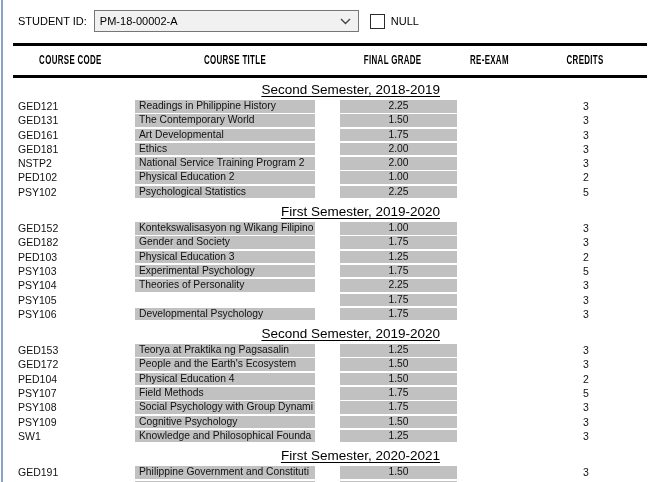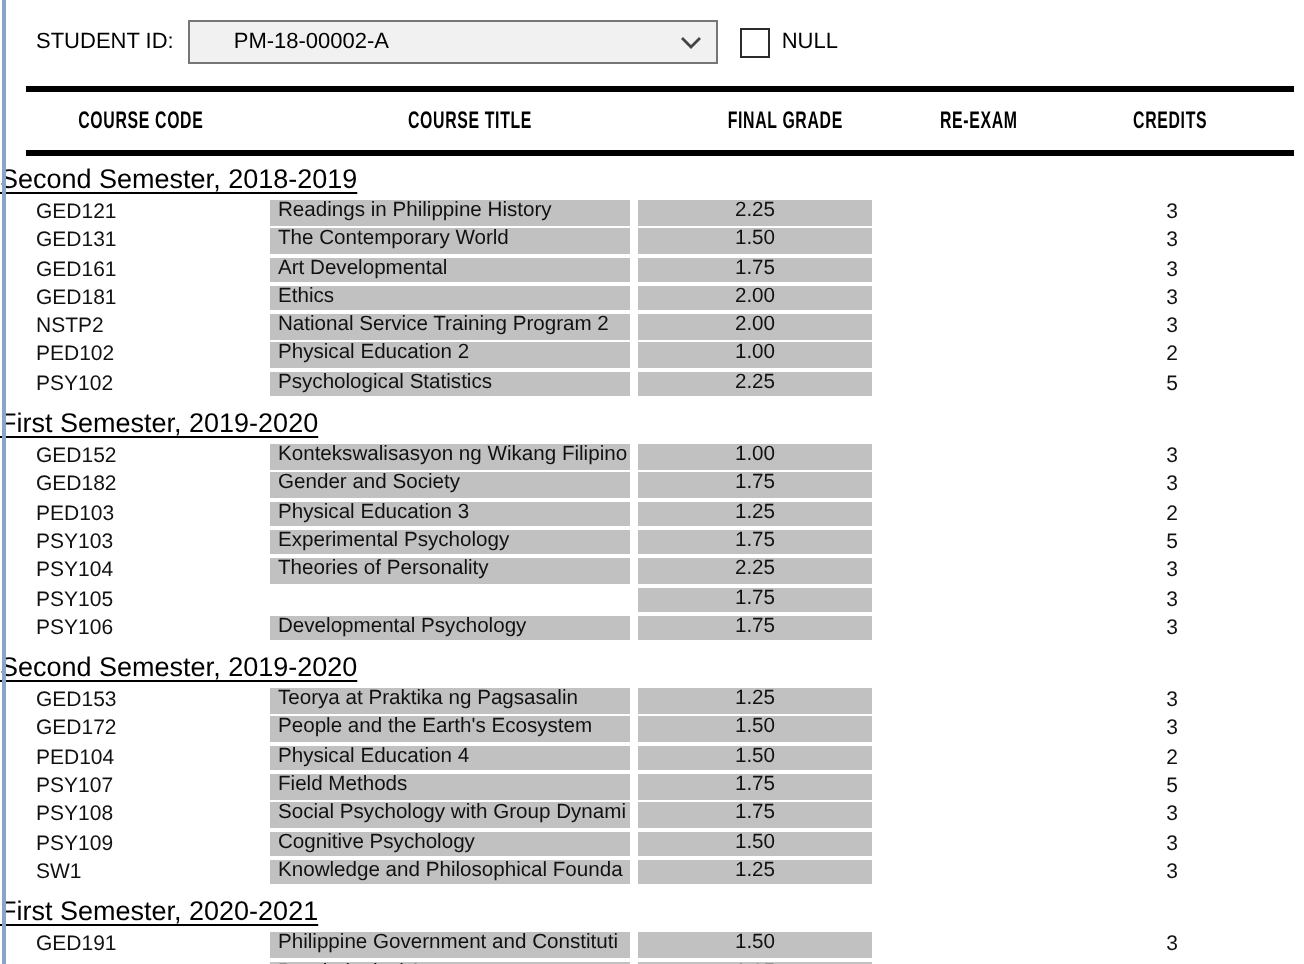--- a/index.html
+++ b/index.html
@@ -6,45 +6,45 @@
   .window{
     position:relative;width:652px;height:482px;overflow:hidden;background:#fff;
     font-family:"Liberation Sans",sans-serif;color:#000;
   }
   .edge{position:absolute;left:1px;top:0;width:2px;height:482px;background:var(--edge,#8aa3c6);}
   
   .topbar{display:flex;align-items:center;padding:9px 0 0 18px;height:24px;}
   .lbl{font-size:11px;white-space:nowrap;}
   .combo{width:265px;height:22px;background:#f1f1f1;border:1px solid #767676;
          display:flex;align-items:center;margin-left:7px;box-sizing:border-box;}
-  .combo-val{flex:1;padding-left:22px;font-size:11px;overflow:hidden;white-space:nowrap;}
+  .combo-val{flex:1;padding-left:5px;font-size:11px;overflow:hidden;white-space:nowrap;}
   .combo-btn{width:24px;display:flex;justify-content:center;align-items:center;}
   .chk{width:13px;height:13px;border:1px solid #2b2b2b;background:#fff;margin-left:11px;margin-right:6px;flex:0 0 auto;}
   
   .rule{margin-left:13px;width:634px;height:3px;background:var(--rule,#000);}
   .rule-top{margin-top:10px;}
   .thead{position:relative;height:29px;}
   .th{position:absolute;top:0;height:29px;line-height:29px;text-align:center;
       font-weight:700;font-size:12px;white-space:nowrap;}
   .cond{display:inline-block;transform:scaleX(0.66);font-style:normal;letter-spacing:0.5px;}
   .th0{left:13px;width:115px}
   .th1{left:165px;width:140px}
   .th2{left:333px;width:120px}
   .th3{left:449px;width:80px}
   .th4{left:545px;width:80px}
   
   .tbody{margin-top:1px;}
-  .sem-h{width:440px;text-align:left;font-size:13.5px;line-height:15px;margin:4px 0 3px 0;
+  .sem-h{width:440px;text-align:right;font-size:13.5px;line-height:15px;margin:4px 0 3px 0;
          text-decoration:underline;text-underline-offset:2px;white-space:nowrap;}
   .row{position:relative;height:14.3px;}
   .c-code{position:absolute;left:18px;top:0;font-size:10.5px;line-height:13px;color:#111;text-align:center;}
   .c-title{position:absolute;left:135px;top:0;width:180px;height:12.5px;background:var(--gray,#c1c1c1);
            font-size:10.3px;line-height:12.5px;padding-left:4px;box-sizing:border-box;
            overflow:hidden;white-space:nowrap;color:#111;}
-  .c-grade{position:absolute;left:319px;top:0;width:117px;height:12.5px;background:var(--gray,#c1c1c1);
+  .c-grade{position:absolute;left:340px;top:0;width:117px;height:12.5px;background:var(--gray,#c1c1c1);
            text-align:center;font-size:10.3px;line-height:12.5px;color:#111;}
   .c-reexam{position:absolute;left:460px;top:0;width:60px;text-align:center;font-size:10.5px;line-height:13px;}
   .c-credits{position:absolute;left:546px;top:0;width:80px;text-align:center;font-size:10.5px;line-height:13px;color:#111;}
 </style>
 </head>
 <body>
 
 <div class="window">
   <div class="edge"></div>
 

